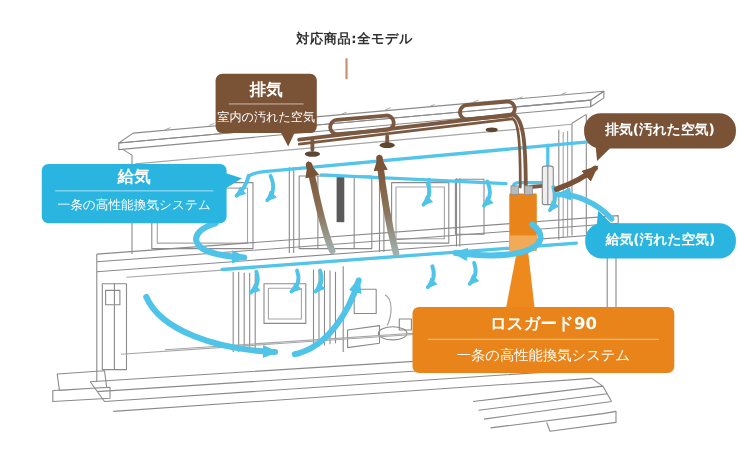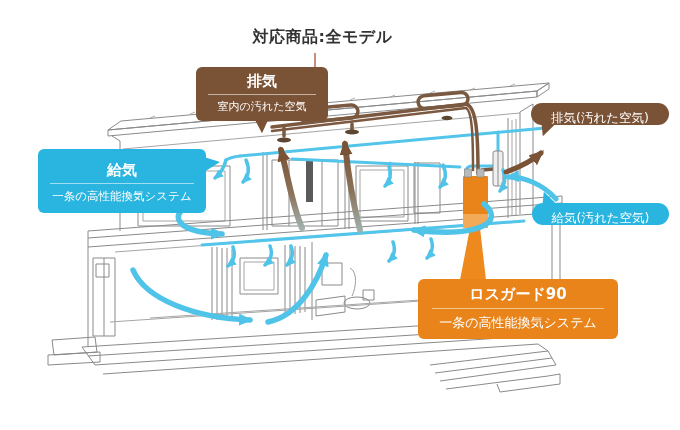--- a/index.html
+++ b/index.html
@@ -3,67 +3,67 @@
 <meta charset="utf-8">
 <style>
   html,body{margin:0;padding:0;background:#fff;}
   #stage{
     position:relative;width:680px;height:430px;background:#ffffff;overflow:hidden;
     font-family:"DejaVu Sans","Liberation Sans",sans-serif;
   }
   #house-svg{position:absolute;left:0;top:0;}
   .note{
     position:absolute;left:235px;top:27px;width:175px;text-align:center;
-    font-size:16px;font-weight:bold;color:#333;letter-spacing:.5px;
+    font-size:12px;font-weight:bold;color:#333;letter-spacing:.5px;
   }
   .leader{
     position:absolute;left:314px;top:53px;width:2px;height:19px;background:#c49179;
   }
   .callout{
     position:absolute;color:#fff;text-align:center;border-radius:6px;z-index:5;
   }
   .callout .hd{font-weight:bold;display:block;}
   .callout .divider{height:1px;background:rgba(255,255,255,.55);margin:3px 12px 4px;}
   .callout .sub{display:block;font-weight:normal;}
   .tail{position:absolute;width:0;height:0;}
 
   
-  .co-exhaust{left:196px;top:67px;width:132px;padding:5px 0 7px;background:#7a5236;}
+  .co-exhaust{left:196px;top:67px;width:92px;padding:5px 0 7px;background:#7a5236;}
   .co-exhaust .hd{font-size:15px;}
   .co-exhaust .sub{font-size:11px;}
   .co-exhaust .tail{
     left:60px;bottom:-12px;
     border-left:5px solid transparent;border-right:9px solid transparent;
     border-top:14px solid #7a5236;transform:rotate(-8deg);
   }
   
-  .co-supply{left:38px;top:149px;width:168px;padding:12px 0 8px;background:#29b5e0;}
+  .co-supply{left:38px;top:149px;width:168px;padding:2px 0 8px;background:#29b5e0;}
   .co-supply .hd{font-size:15px;}
   .co-supply .sub{font-size:11.5px;line-height:1.5;}
   .co-supply .tail{
     right:-14px;top:8px;
     border-top:5px solid transparent;border-bottom:10px solid transparent;
     border-left:16px solid #29b5e0;
   }
   
-  .co-small{height:22px;line-height:30px;font-size:12.5px;font-weight:normal;border-radius:15px;white-space:nowrap;}
+  .co-small{height:32px;line-height:30px;font-size:12.5px;font-weight:bold;border-radius:15px;white-space:nowrap;}
   .co-exhaust-out{left:531px;top:103px;width:138px;background:#7a5236;}
   .co-exhaust-out .tail{
     left:9px;bottom:-12px;
     border-left:4px solid transparent;border-right:10px solid transparent;
     border-top:14px solid #7a5236;transform:rotate(10deg);
   }
   .co-supply-out{left:532px;top:203px;width:137px;background:#29b5e0;}
   .co-supply-out .tail{
     left:9px;top:-12px;
     border-left:4px solid transparent;border-right:10px solid transparent;
     border-bottom:14px solid #29b5e0;transform:rotate(-10deg);
   }
   
-  .co-unit{left:375px;top:279px;width:200px;padding:6px 0 7px;background:#e8841a;margin-left:43px;}
+  .co-unit{left:375px;top:279px;width:238px;padding:6px 0 7px;background:#e8841a;}
   .co-unit .hd{font-size:15px;}
   .co-unit .divider{background:rgba(255,255,255,.5);margin:4px 14px 5px;}
   .co-unit .sub{font-size:13px;}
 </style>
 </head>
 <body>
 
 <div id="stage">
 
   <svg id="house-svg" width="680" height="430" viewBox="0 0 680 430">

